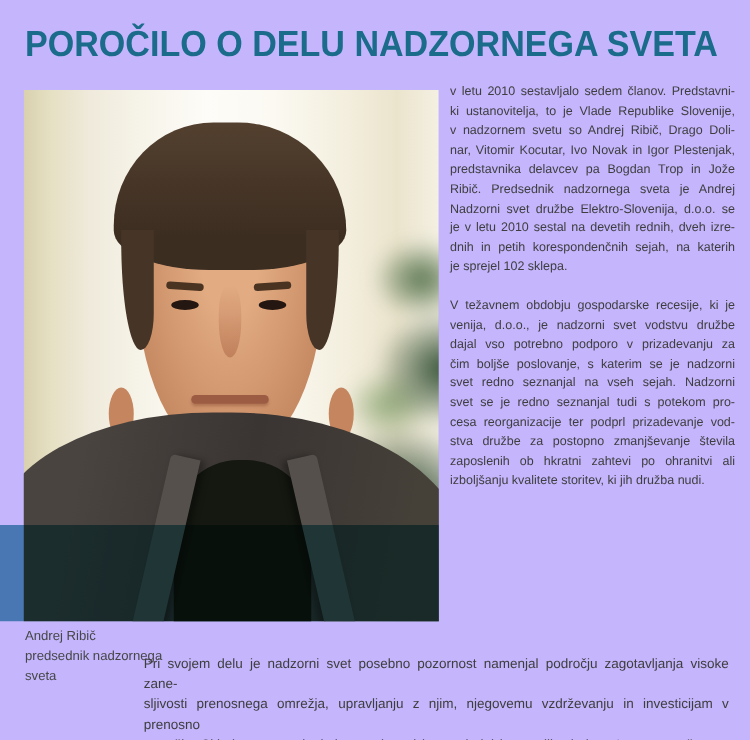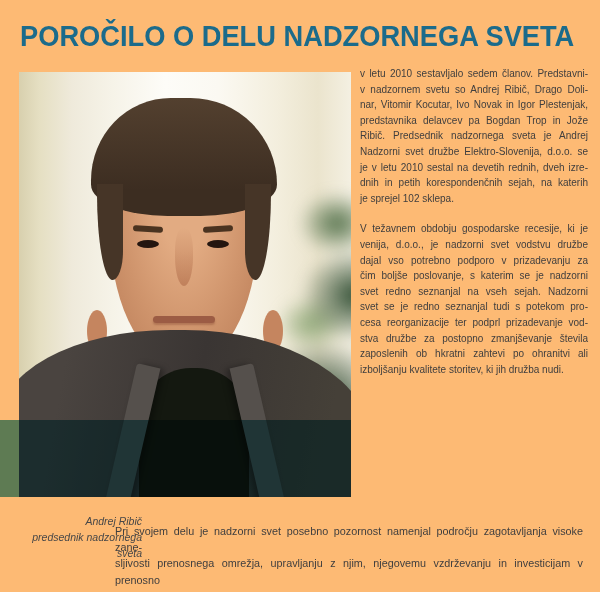--- a/index.html
+++ b/index.html
@@ -1,20 +1,20 @@
 <!DOCTYPE html>
 <html><head>
 <meta charset="utf-8">
 <style>
   html, body { margin: 0; padding: 0; background: #ffffff; }
   .page {
     position: relative;
     width: 600px;
     height: 592px;
-    background: #fdba74;
+    background: #c4b5fd;
     overflow: hidden;
     font-family: "Liberation Sans", sans-serif;
     color: #3f3e3e;
   }
 
   
   .title {
     position: absolute;
     left: 20px;
     top: 22px;
@@ -129,26 +129,24 @@
     color: #3f3e3e;
   }
   .col .para { margin: 0; }
   .col .para + .para { margin-top: 15px; }
   .tline { text-align: justify; text-align-last: justify; }
   .tline:last-child { text-align-last: left; }
 
   
   .caption {
     position: absolute;
-    left: 20px; top: 513px; width: 122px;
-    font-style: italic;
+    left: 20px; top: 501px; width: 122px;
     font-size: 10.5px;
     line-height: 16px;
     color: #474747;
-    text-align: right;
   }
 
   
   .summary {
     position: absolute;
     left: 115px; top: 523px; width: 468px;
     font-size: 10.8px;
     line-height: 16.2px;
     color: #3f3e3e;
   }
@@ -184,20 +182,21 @@
       <div class="lapel lapel-left"></div>
       <div class="lapel lapel-right"></div>
     </div>
   </div>
 
   <div class="accent-band"></div>
 
   <div class="col">
     <div class="para">
         <div class="tline">v letu 2010 sestavljalo sedem članov. Predstavni-</div>
+        <div class="tline">ki ustanovitelja, to je Vlade Republike Slovenije,</div>
         <div class="tline">v nadzornem svetu so Andrej Ribič, Drago Doli-</div>
         <div class="tline">nar, Vitomir Kocutar, Ivo Novak in Igor Plestenjak,</div>
         <div class="tline">predstavnika delavcev pa Bogdan Trop in Jože</div>
         <div class="tline">Ribič. Predsednik nadzornega sveta je Andrej</div>
         <div class="tline">Nadzorni svet družbe Elektro-Slovenija, d.o.o. se</div>
         <div class="tline">je v letu 2010 sestal na devetih rednih, dveh izre-</div>
         <div class="tline">dnih in petih korespondenčnih sejah, na katerih</div>
         <div class="tline">je sprejel 102 sklepa.</div>
       </div>
     <div class="para">

